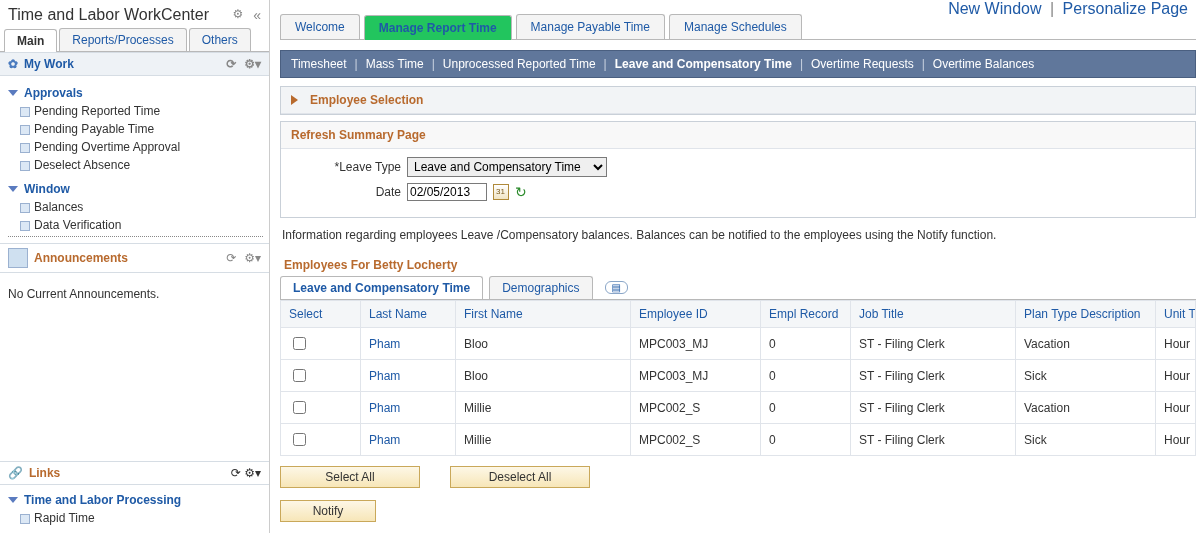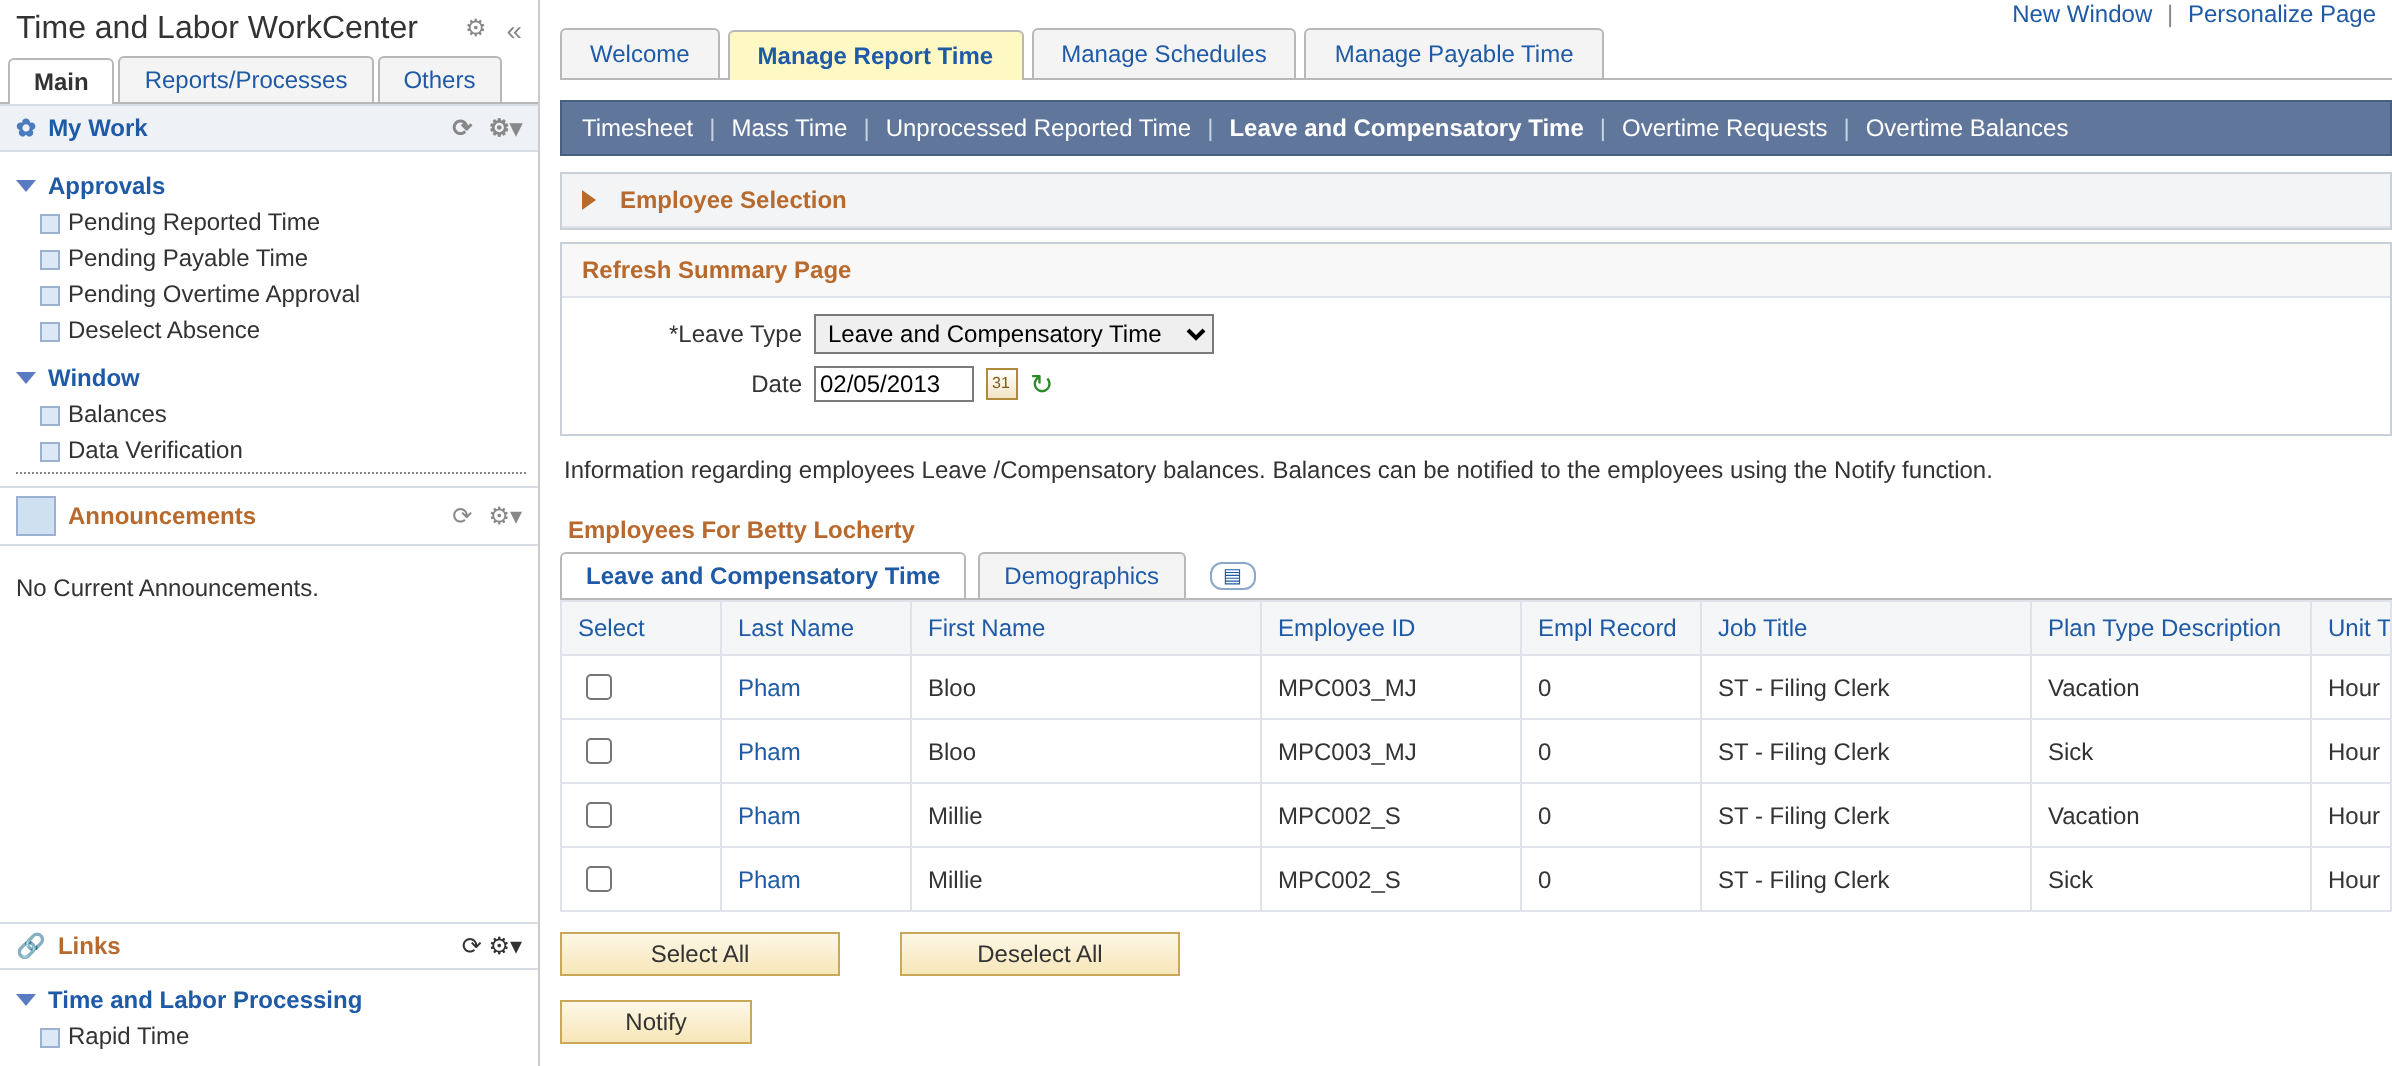--- a/index.html
+++ b/index.html
@@ -122,21 +122,21 @@
   .right-pane {
     position:absolute;
     left: 280px; top:0;
     width: 916px;
     height: 533px;
   }
   .top-links {
     position:absolute;
     right:8px; top:0;
     color:#1f5aa6;
-    font-size:12px;
+    font-size:16px;
   }
   .top-links span { cursor:pointer; }
   .top-links .sep{ color:#888; margin:0 4px;}
   .top-tabs {
     display:flex;
     margin-top:14px;
     border-bottom:1px solid #b8b8b8;
   }
   .top-tabs .ptab {
     padding:5px 14px;
@@ -144,21 +144,21 @@
     border-bottom:none;
     background:#f4f4f4;
     color:#1f5aa6;
     margin-right:4px;
     border-top-left-radius:3px;
     border-top-right-radius:3px;
     cursor:pointer;
     font-size:12px;
   }
   .top-tabs .ptab.active {
-    background:#fef9c3;
+    background:#22c55e;
     font-weight:bold;
     color:#1f5aa6;
     position:relative; top:1px;
   }
   .nav-band {
     margin-top:10px;
     background:#60779b;
     color:#fff;
     padding:6px 10px;
     display:flex;
@@ -346,22 +346,22 @@
 <div class="right-pane">
   <div class="top-links">
     <span>New Window</span>
     <span class="sep">|</span>
     <span>Personalize Page</span>
   </div>
 
   <div class="top-tabs">
     <div class="ptab"><span>Welcome</span></div>
     <div class="ptab active"><span>Manage Report Time</span></div>
+    <div class="ptab"><span>Manage Payable Time</span></div>
     <div class="ptab"><span>Manage Schedules</span></div>
-    <div class="ptab"><span>Manage Payable Time</span></div>
   </div>
 
   <div class="nav-band">
     <span class="nlink">Timesheet</span>
       <span class="nsep">|</span>
     <span class="nlink">Mass Time</span>
       <span class="nsep">|</span>
     <span class="nlink">Unprocessed Reported Time</span>
       <span class="nsep">|</span>
     <span class="nlink active">Leave and Compensatory Time</span>

